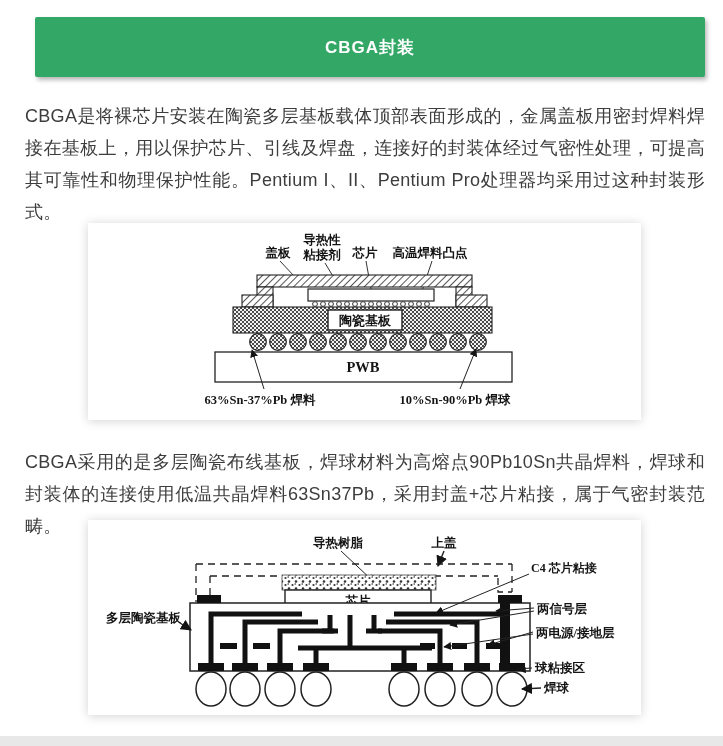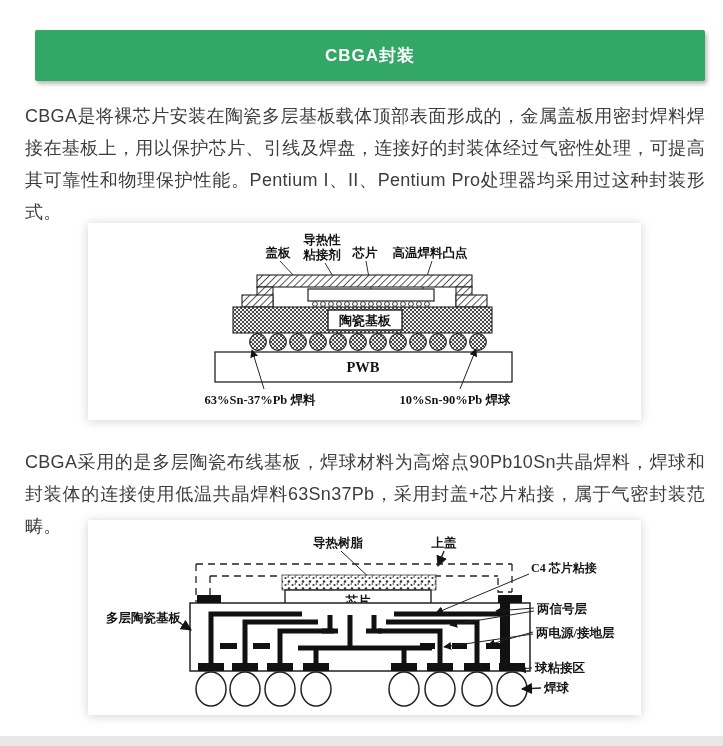--- a/index.html
+++ b/index.html
@@ -2,21 +2,21 @@
 <html><head>
 <meta charset="utf-8">
 <style>
   html,body{margin:0;padding:0;}
   body{
     width:723px;height:746px;position:relative;background:#ffffff;
     font-family:"Liberation Sans","DejaVu Sans",sans-serif;
     overflow:hidden;
   }
   .banner{
-    position:absolute;left:35px;top:30px;width:670px;height:51px;
+    position:absolute;left:35px;top:17px;width:670px;height:60px;
     background:#33a766;border-radius:2px;
     box-shadow:2px 3px 4px rgba(0,0,0,.28);
     display:flex;align-items:center;justify-content:center;
   }
   .banner-title{
     color:#ffffff;font-size:17px;font-weight:bold;letter-spacing:1px;
   }
   .para{
     position:absolute;left:25px;width:680px;
     font-size:18px;line-height:32px;color:#3d3d3d;

